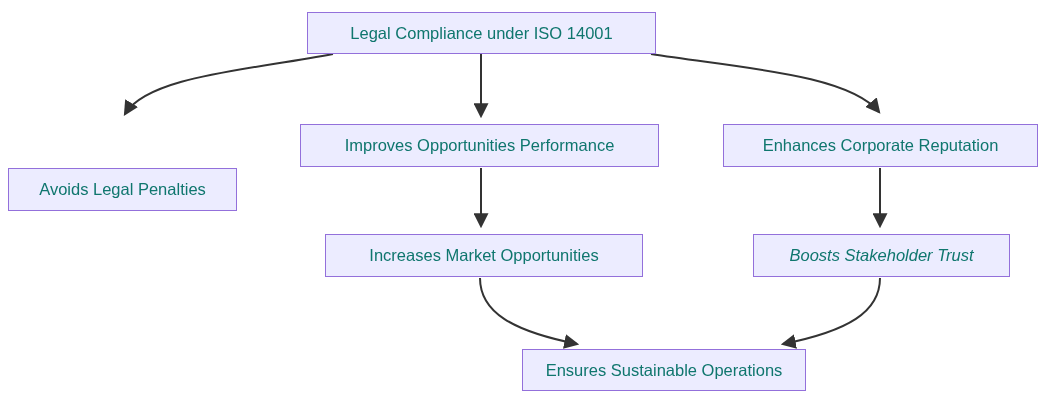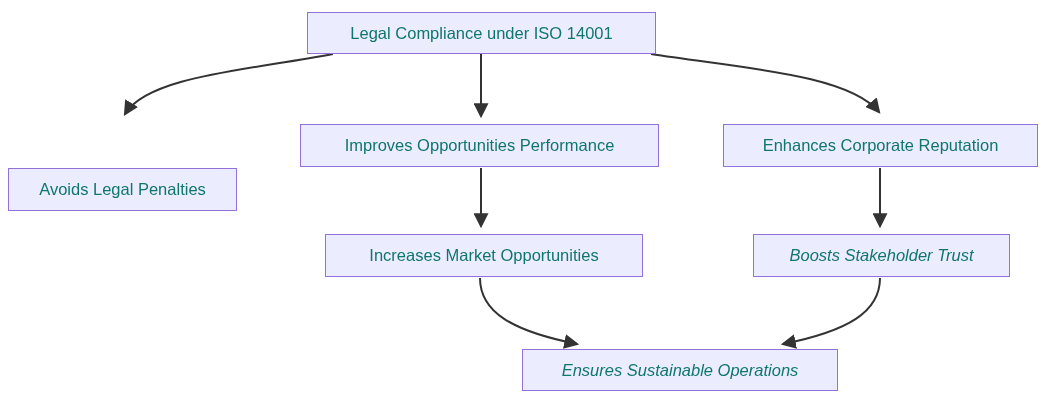--- a/index.html
+++ b/index.html
@@ -67,15 +67,15 @@
   <div class="node" style="left:8px;   top:124px; width:229px; height:43px;margin-top:44px;">Avoids Legal Penalties</div>
 
   <div class="node" style="left:300px; top:124px; width:359px; height:43px;">Improves Opportunities Performance</div>
 
   <div class="node" style="left:723px; top:124px; width:315px; height:43px;">Enhances Corporate Reputation</div>
 
   <div class="node" style="left:325px; top:234px; width:318px; height:43px;">Increases Market Opportunities</div>
 
   <div class="node" style="left:753px; top:234px; width:257px; height:43px;font-style:italic;">Boosts Stakeholder Trust</div>
 
-  <div class="node" style="left:522px; top:349px; width:316px; height:42px;font-style:italic;">Ensures Sustainable Operations</div>
+  <div class="node" style="left:522px; top:349px; width:284px; height:42px;">Ensures Sustainable Operations</div>
 
 </div>
 
 </body></html>

